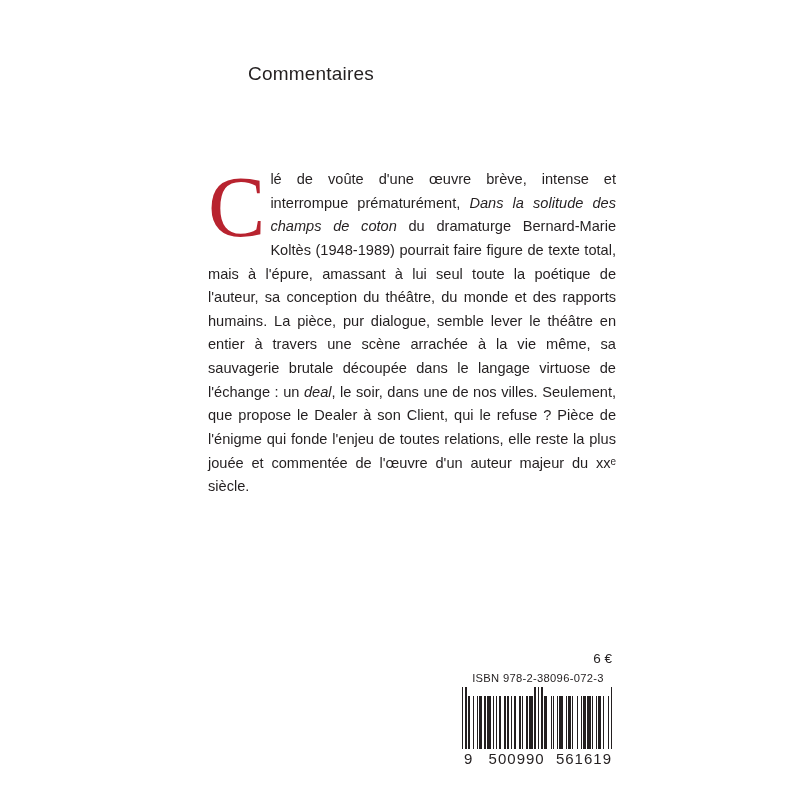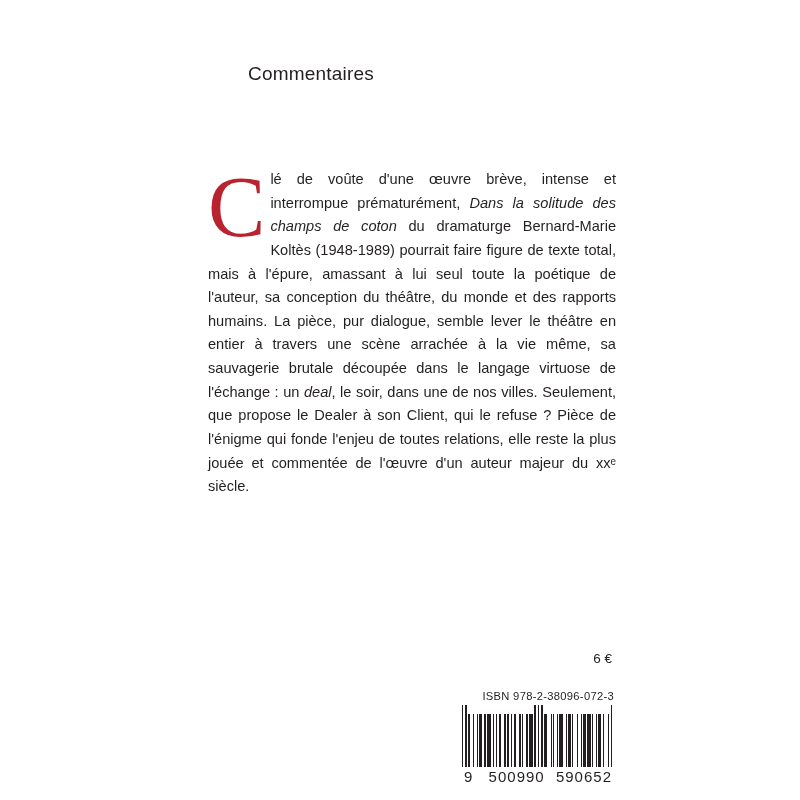--- a/index.html
+++ b/index.html
@@ -85,24 +85,23 @@
   .barcode-block {
     position: absolute;
     left: 462px;
     top: 672px;
     width: 152px;
   }
   .isbn {
     font-size: 11.2px;
     letter-spacing: 0.3px;
     color: #231f20;
-    text-align: right;
+    text-align: center;
     margin-bottom: 3px;
     white-space: nowrap;
-    margin-top: 18px;
   }
   .barcode {
     position: relative;
     height: 62px;
     width: 152px;
   }
   .barcode .bars {
     display: flex;
     align-items: flex-end;
     height: 62px;
@@ -230,17 +229,17 @@
           <div class="sp" style="width: 5.7px;"></div>
           <div class="bar short" style="width: 1.9px;"></div>
           <div class="sp" style="width: 1.9px;"></div>
           <div class="bar" style="width: 1.9px;"></div>
           <div class="sp" style="width: 3.8px;"></div>
         </div>
     </div>
     <div class="barcode-digits">
       <span class="lead">9</span>
       <span>500990</span>
-      <span>590652</span>
+      <span>561619</span>
     </div>
   </div>
 
 </div>
 
 </body></html>

